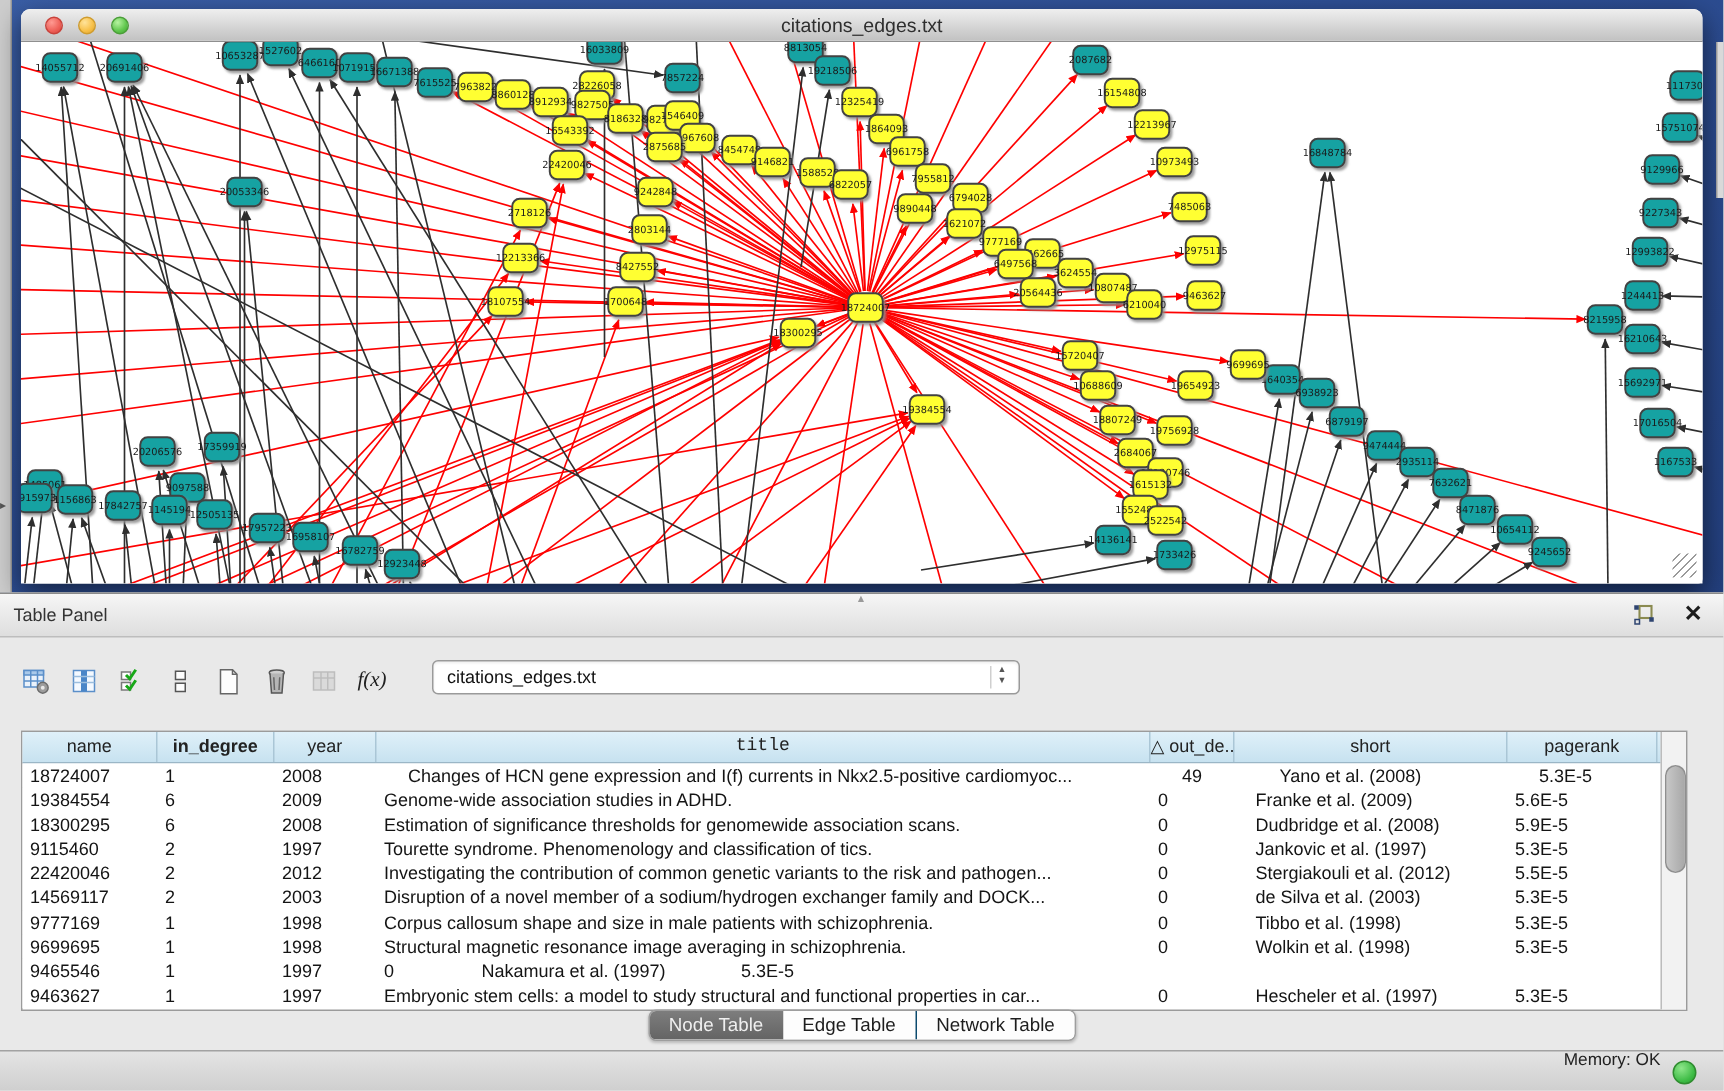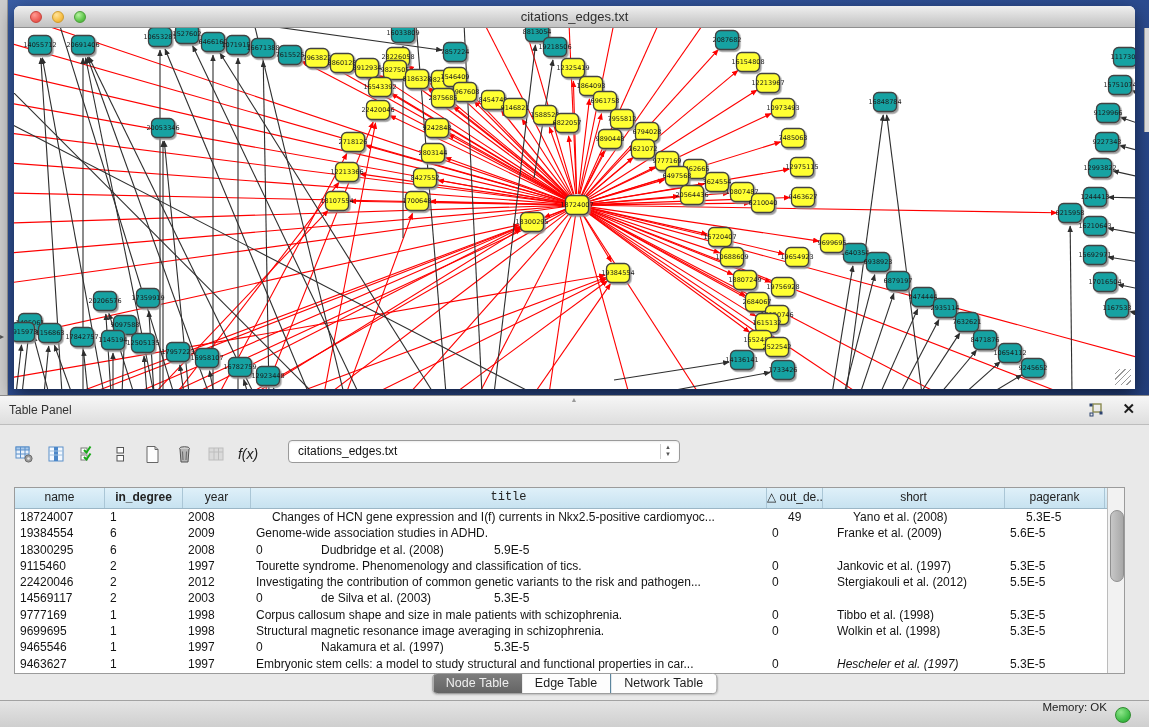--- a/index.html
+++ b/index.html
@@ -38,21 +38,21 @@
     background:linear-gradient(#f6f6f6,#dedede);border-bottom:1px solid #bdbdbd;}
   #panel-grip{position:absolute;left:50%;top:1px;width:9px;height:5px;margin-left:-5px;
     color:#9a9a9a;font-size:7px;line-height:5px;text-align:center;}
   #panel-title{position:absolute;left:9px;top:7px;font-size:12px;color:#333;}
   #float-btn{position:absolute;right:44px;top:6px;width:18px;height:16px;cursor:default;}
   #close-btn{position:absolute;right:14px;top:4px;font-size:15px;font-weight:bold;color:#1c1c1c;}
 
   #toolbar{position:absolute;left:10px;top:42px;height:32px;display:flex;align-items:center;}
   .tool-btn{width:28px;height:28px;margin-right:4px;display:flex;align-items:center;justify-content:center;}
   .tool-btn.disabled{opacity:.45;}
-  .fx-label{font-family:Liberation Sans, sans-serif;font-style:italic;font-size:14px;color:#222;}
+  .fx-label{font-family:Liberation Serif, serif;font-style:italic;font-size:14px;color:#222;}
   #table-select{position:absolute;left:288px;top:44px;width:392px;height:23px;box-sizing:border-box;
     background:#ffffff;border:1px solid #9a9a9a;border-radius:4px;font-size:12px;color:#111;
     line-height:21px;padding-left:9px;box-shadow:inset 0 1px 2px rgba(0,0,0,.08);}
   #table-select .stepper{position:absolute;right:4px;top:3px;width:14px;height:15px;
     border-left:1px solid #cfcfcf;color:#555;font-size:6px;line-height:7px;text-align:center;}
 
   #table-wrap{position:absolute;left:14px;top:91px;width:1111px;height:187px;
     background:#ffffff;border:1px solid #9b9b9b;box-sizing:border-box;}
   #thead{display:flex;height:20px;background:linear-gradient(#dff0f9,#c7e2f0);
     border-bottom:1px solid #9bb6c6;}
@@ -822,20 +822,21 @@
             <div class="td" style="width: 68px;">2009</div>
             <div class="td" style="width: 516px;">Genome-wide association studies in ADHD.</div>
             <div class="td" style="width: 56px;">0</div>
             <div class="td" style="width: 182px; padding-left: 14px;">Franke et al. (2009)</div>
             <div class="td" style="width: 100px;">5.6E-5</div>
           </div>
           <div class="tr">
             <div class="td" style="width: 90px;">18300295</div>
             <div class="td" style="width: 78px;">6</div>
             <div class="td" style="width: 68px;">2008</div>
+            <div class="td" style="width: 516px;">Estimation of significance thresholds for genomewide association scans.</div>
             <div class="td" style="width: 56px;">0</div>
             <div class="td" style="width: 182px; padding-left: 14px;">Dudbridge et al. (2008)</div>
             <div class="td" style="width: 100px;">5.9E-5</div>
           </div>
           <div class="tr">
             <div class="td" style="width: 90px;">9115460</div>
             <div class="td" style="width: 78px;">2</div>
             <div class="td" style="width: 68px;">1997</div>
             <div class="td" style="width: 516px;">Tourette syndrome. Phenomenology and classification of tics.</div>
             <div class="td" style="width: 56px;">0</div>
@@ -848,20 +849,21 @@
             <div class="td" style="width: 68px;">2012</div>
             <div class="td" style="width: 516px;">Investigating the contribution of common genetic variants to the risk and pathogen...</div>
             <div class="td" style="width: 56px;">0</div>
             <div class="td" style="width: 182px; padding-left: 14px;">Stergiakouli et al. (2012)</div>
             <div class="td" style="width: 100px;">5.5E-5</div>
           </div>
           <div class="tr">
             <div class="td" style="width: 90px;">14569117</div>
             <div class="td" style="width: 78px;">2</div>
             <div class="td" style="width: 68px;">2003</div>
+            <div class="td" style="width: 516px;">Disruption of a novel member of a sodium/hydrogen exchanger family and DOCK...</div>
             <div class="td" style="width: 56px;">0</div>
             <div class="td" style="width: 182px; padding-left: 14px;">de Silva et al. (2003)</div>
             <div class="td" style="width: 100px;">5.3E-5</div>
           </div>
           <div class="tr">
             <div class="td" style="width: 90px;">9777169</div>
             <div class="td" style="width: 78px;">1</div>
             <div class="td" style="width: 68px;">1998</div>
             <div class="td" style="width: 516px;">Corpus callosum shape and size in male patients with schizophrenia.</div>
             <div class="td" style="width: 56px;">0</div>
@@ -884,21 +886,21 @@
             <div class="td" style="width: 56px;">0</div>
             <div class="td" style="width: 182px; padding-left: 14px;">Nakamura et al. (1997)</div>
             <div class="td" style="width: 100px;">5.3E-5</div>
           </div>
           <div class="tr">
             <div class="td" style="width: 90px;">9463627</div>
             <div class="td" style="width: 78px;">1</div>
             <div class="td" style="width: 68px;">1997</div>
             <div class="td" style="width: 516px;">Embryonic stem cells: a model to study structural and functional properties in car...</div>
             <div class="td" style="width: 56px;">0</div>
-            <div class="td" style="width: 182px; padding-left: 14px; font-style: italic;">Hescheler et al. (1997)</div>
+            <div class="td" style="width: 182px; padding-left: 14px;">Hescheler et al. (1997)</div>
             <div class="td" style="width: 100px;">5.3E-5</div>
           </div>
         </div>
       <div id="vscroll">
         <div class="thumb"></div>
       </div>
     </div>
 
     <div id="tabs">
       <div class="tab selected">Node Table</div>

